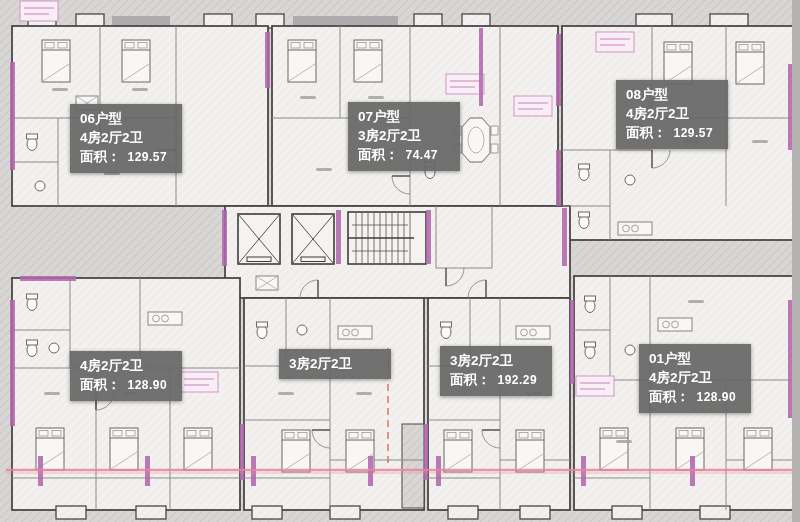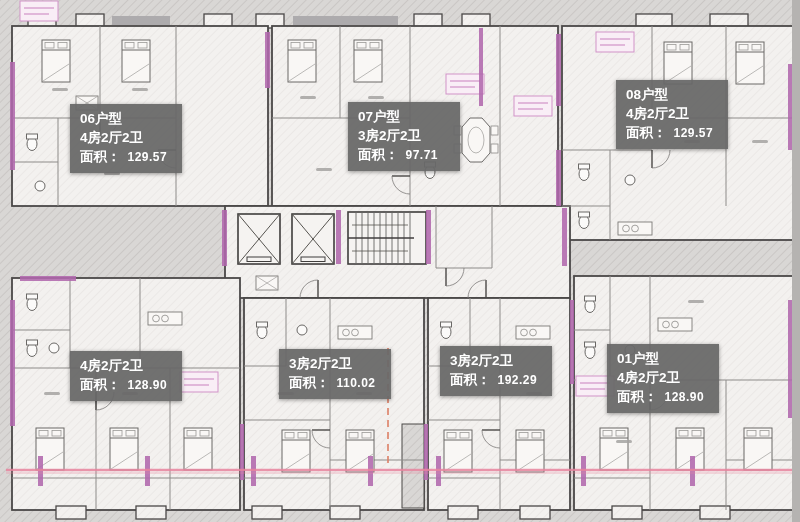--- a/index.html
+++ b/index.html
@@ -271,43 +271,42 @@
 
 <div class="unit-label" style="left:70px;top:104px">
   <div>06户型</div>
   <div>4房2厅2卫</div>
   <div><span>面积：</span><span class="val">129.57</span></div>
 </div>
 
 <div class="unit-label" style="left:348px;top:102px">
   <div>07户型</div>
   <div>3房2厅2卫</div>
-  <div><span>面积：</span><span class="val">97.71</span></div>
+  <div><span>面积：</span><span class="val">74.47</span></div>
 </div>
 
 <div class="unit-label" style="left:616px;top:80px">
   <div>08户型</div>
   <div>4房2厅2卫</div>
   <div><span>面积：</span><span class="val">129.57</span></div>
 </div>
 
 <div class="unit-label" style="left:70px;top:351px">
   <div>4房2厅2卫</div>
   <div><span>面积：</span><span class="val">128.90</span></div>
 </div>
 
 <div class="unit-label" style="left:279px;top:349px">
   <div>3房2厅2卫</div>
-  <div><span>面积：</span><span class="val">110.02</span></div>
 </div>
 
 <div class="unit-label" style="left:440px;top:346px">
   <div>3房2厅2卫</div>
   <div><span>面积：</span><span class="val">192.29</span></div>
 </div>
 
-<div class="unit-label" style="left:607px;top:344px">
+<div class="unit-label" style="left:639px;top:344px">
   <div>01户型</div>
   <div>4房2厅2卫</div>
   <div><span>面积：</span><span class="val">128.90</span></div>
 </div>
 
 </div>
 
 </body></html>

